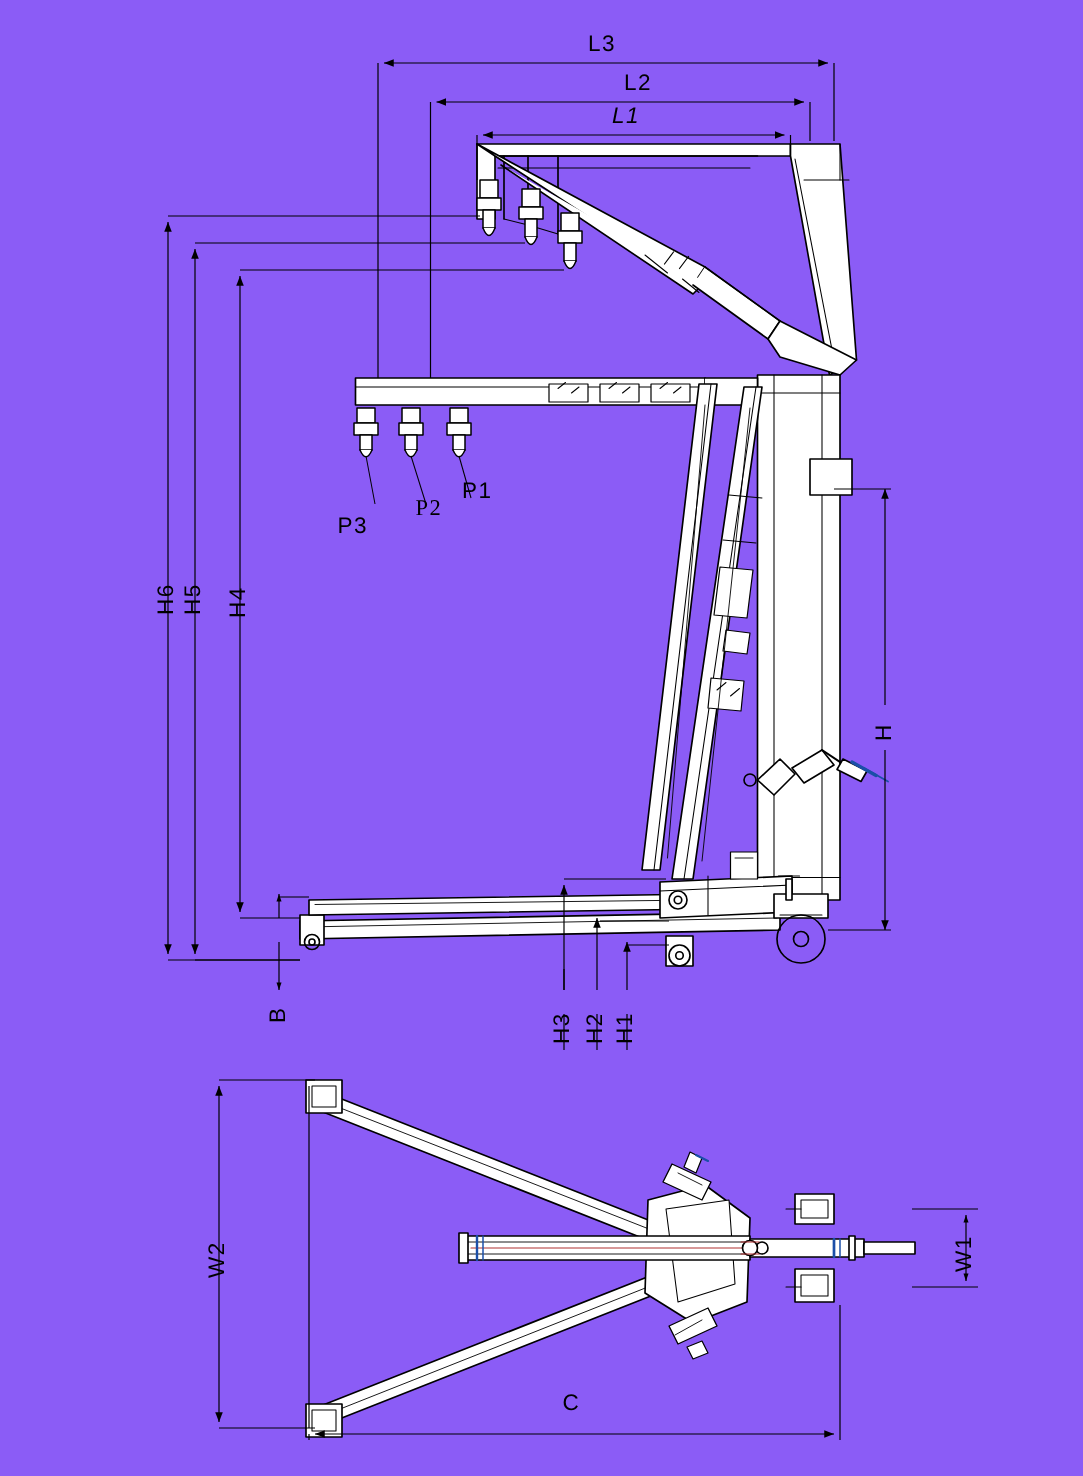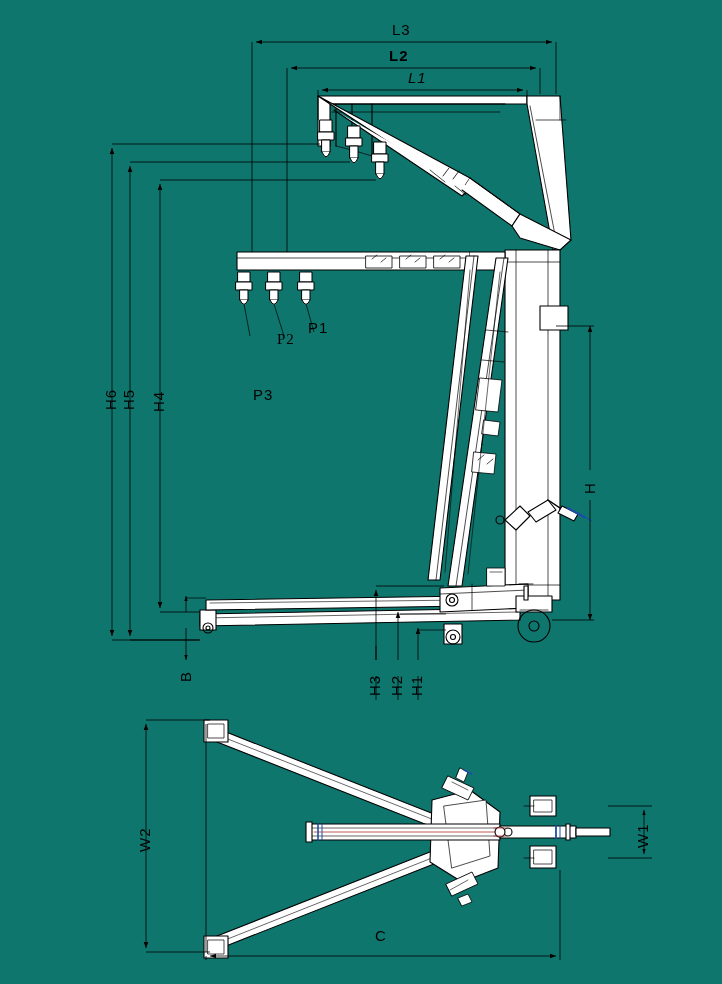--- a/index.html
+++ b/index.html
@@ -7,21 +7,21 @@
     padding: 0;
     background: #ffffff;
   }
   body {
     font-family: "Liberation Sans", sans-serif;
   }
   #sheet {
     position: relative;
     width: 722px;
     height: 984px;
-    background: #0f766e;
+    background: #8b5cf6;
     overflow: hidden;
   }
   #sheet svg {
     position: absolute;
     left: 0;
     top: 0;
   }
   .dimlabel {
     position: absolute;
     font-family: "Liberation Sans", sans-serif;
@@ -295,24 +295,24 @@
       <path d="M644 810 L644 854" marker-start="url(#ahs)" marker-end="url(#ahs)"></path>
 
       <path d="M206 724 L206 952"></path>
       <path d="M206 956 L206 960"></path>
       <path d="M560 870 L560 960"></path>
       <path d="M210 956 L556 956" marker-start="url(#ah)" marker-end="url(#ah)"></path>
     </g>
   </svg>
 
   <div class="dimlabel" style="left:392px; top:22px;">L3</div>
-  <div class="dimlabel" style="left:389px; top:48px;font-weight:bold;">L2</div>
+  <div class="dimlabel" style="left:416px; top:48px;">L2</div>
   <div class="dimlabel" style="left:408px; top:70px;font-style:italic;">L1</div>
 
-  <div class="dimlabel" style="left:253px; top:343px;margin-top:44px;">P3</div>
+  <div class="dimlabel" style="left:225px; top:343px;">P3</div>
   <div class="dimlabel" style="left:277px; top:332px;font-family:Liberation Serif, serif;">P2</div>
   <div class="dimlabel" style="left:308px; top:320px;text-align:center;">P1</div>
 
   <div class="dimlabel vert" style="left:103px; top:410px;">H6</div>
   <div class="dimlabel vert" style="left:121px; top:410px;">H5</div>
   <div class="dimlabel vert" style="left:151px; top:412px;">H4</div>
 
   <div class="dimlabel vert" style="left:582px; top:494px;">H</div>
 
   <div class="dimlabel vert" style="left:178px; top:682px;">B</div>

